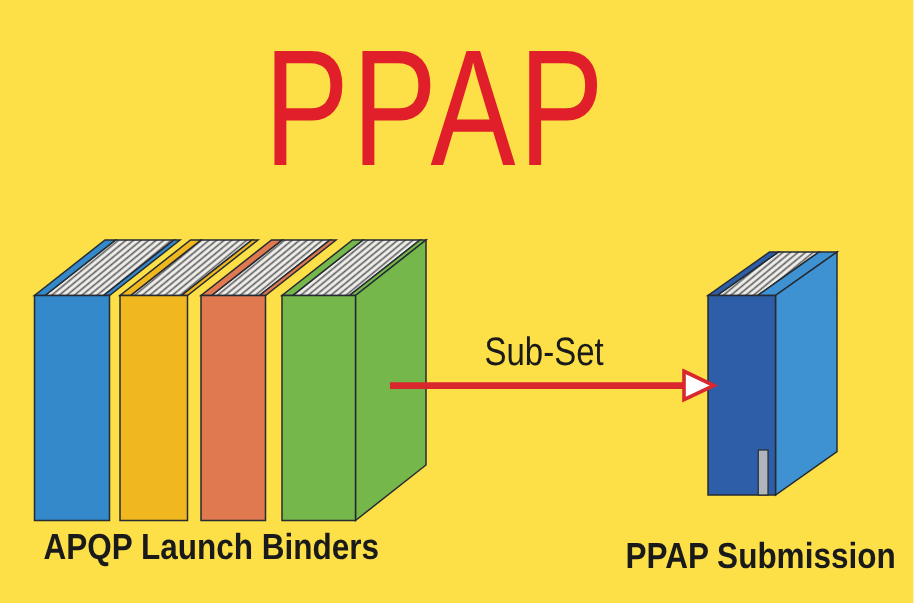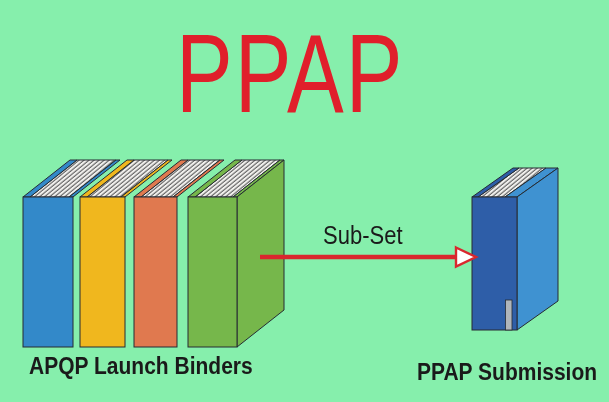--- a/index.html
+++ b/index.html
@@ -1,19 +1,19 @@
 <!DOCTYPE html>
 <html><head>
 <meta charset="utf-8">
 <style>
   html,body{margin:0;padding:0;background:#fff;}
   .stage{
     position:relative;
     width:609px;height:402px;
-    background:#86efac;
+    background:#fde047;
     overflow:hidden;
     font-family:"Liberation Sans", sans-serif;
   }
   .title{
     position:absolute;
     left:176px;top:18px;
     font-size:85px;
     font-weight:400;
     line-height:1;
     letter-spacing:2px;

